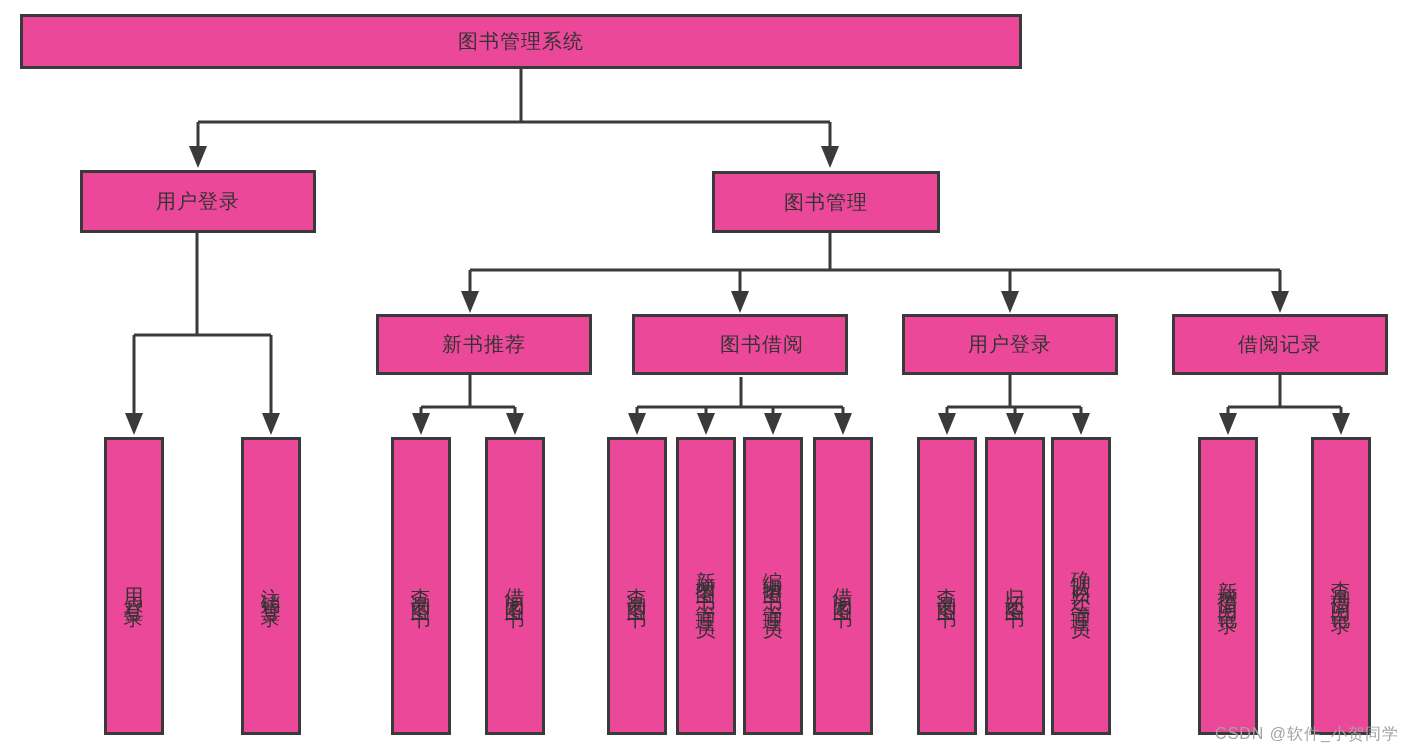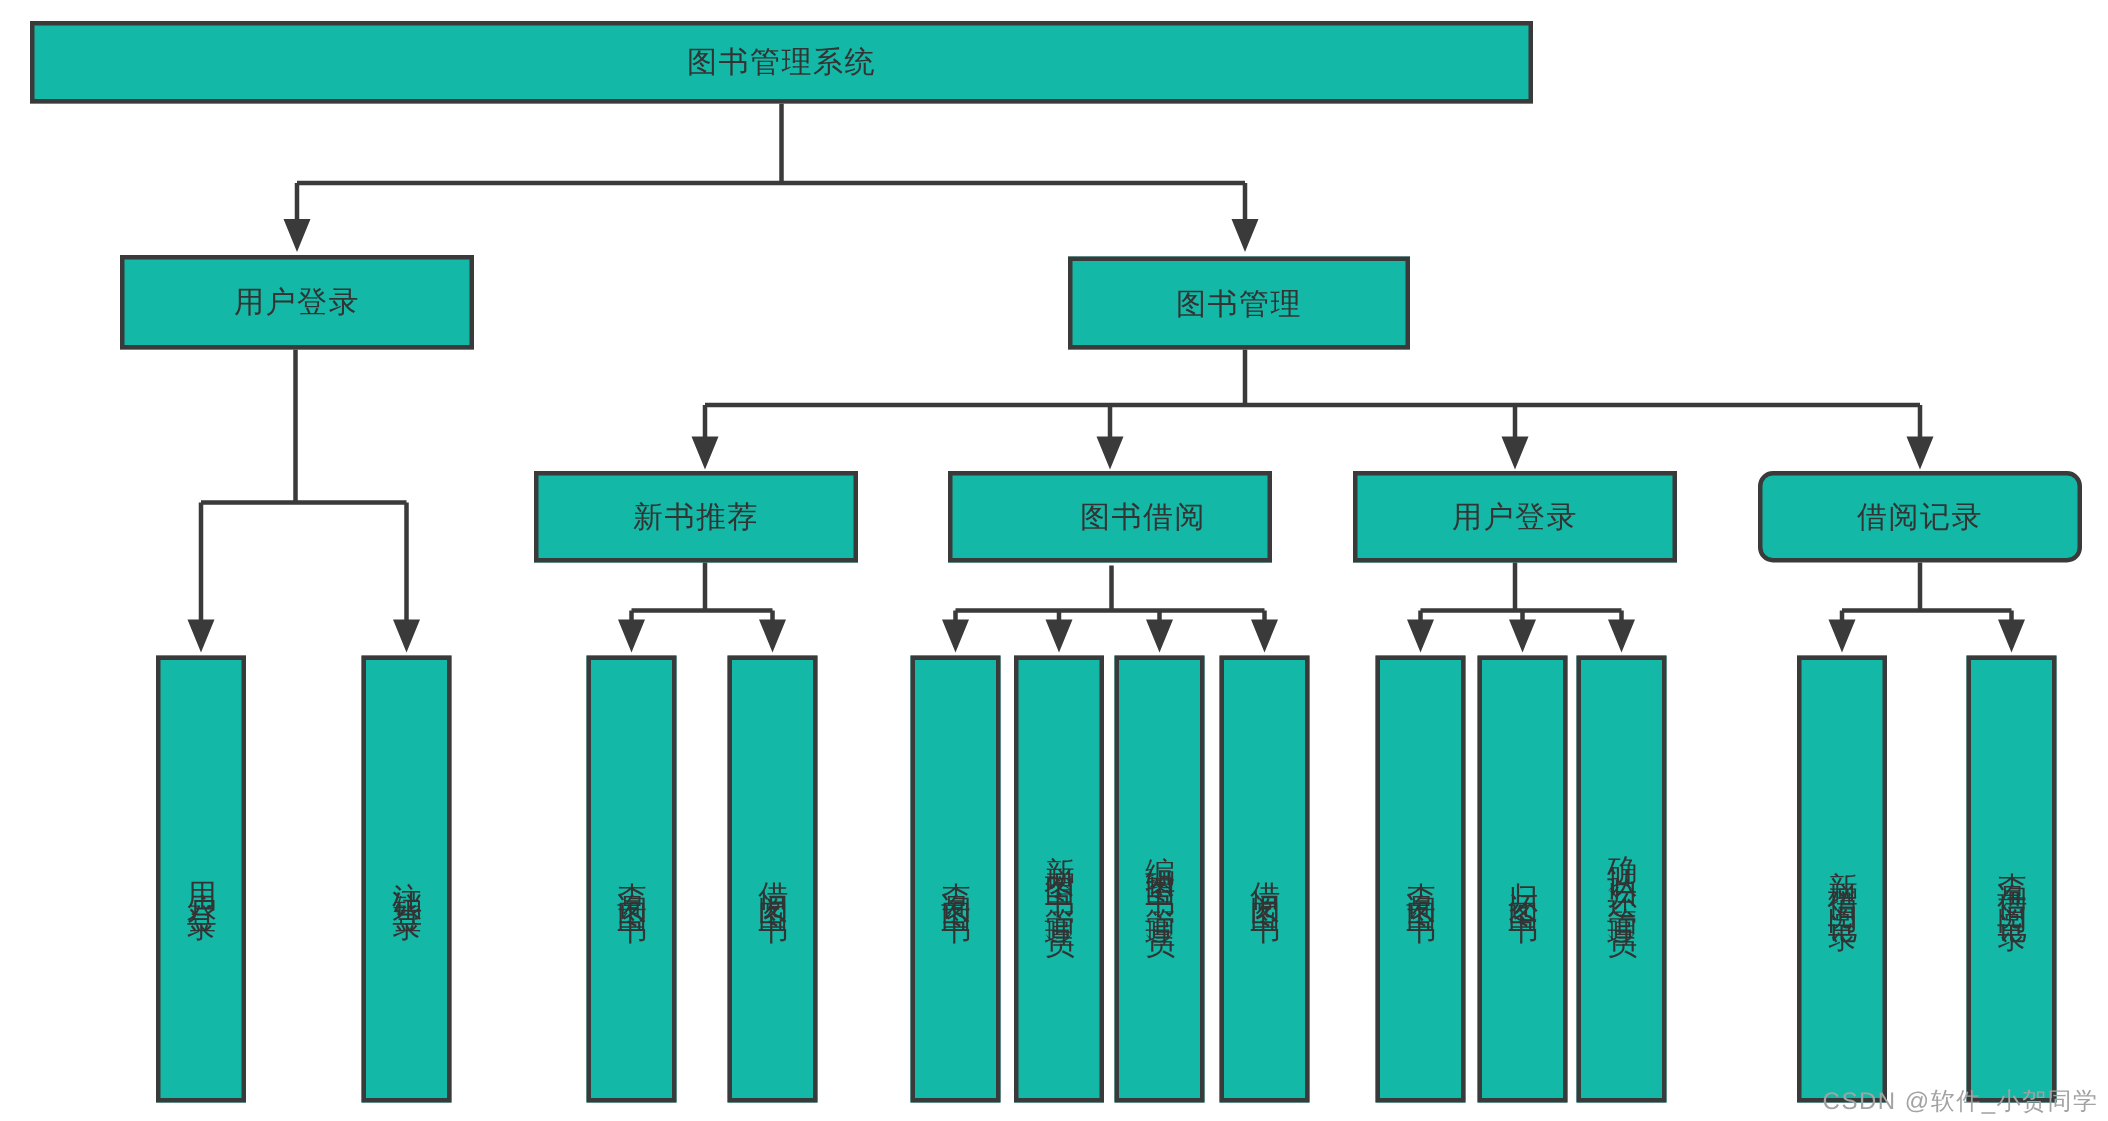--- a/index.html
+++ b/index.html
@@ -20,21 +20,21 @@
     position: absolute;
     left: 0; top: 0;
     width: 1405px; height: 747px;
   }
   .lines { fill: none; stroke: var(--line); stroke-width: 3; }
   .arrows { fill: var(--line); stroke: none; }
   .box {
     position: absolute;
     box-sizing: border-box;
     border: 3px solid var(--line);
-    background: #14b8a6;
+    background: #ec4899;
     display: flex;
     align-items: center;
     justify-content: center;
     color: var(--text);
     font-size: 20px;
     letter-spacing: 1px;
     white-space: nowrap;
   }
   .leaf {
     width: 60px;
@@ -113,30 +113,30 @@
     <span>图书管理系统</span>
   </div>
 
   <div class="box" style="left:80px; top:170px; width:236px; height:63px;">
     <span>用户登录</span>
   </div>
   <div class="box" style="left:712px; top:171px; width:228px; height:62px;">
     <span>图书管理</span>
   </div>
 
-  <div class="box lvl3" style="left:356px;">
+  <div class="box lvl3" style="left:376px;">
     <span>新书推荐</span>
   </div>
   <div class="box lvl3" style="left:632px;padding-left:44px;">
     <span>图书借阅</span>
   </div>
   <div class="box lvl3" style="left:902px;">
     <span>用户登录</span>
   </div>
-  <div class="box lvl3" style="left:1172px;border-radius:10px;">
+  <div class="box lvl3" style="left:1172px;">
     <span>借阅记录</span>
   </div>
 
   <div class="box leaf" style="left:104px;">
     <span class="vtext">用户登录</span>
   </div>
   <div class="box leaf" style="left:241px;">
     <span class="vtext">注销登录</span>
   </div>
 

